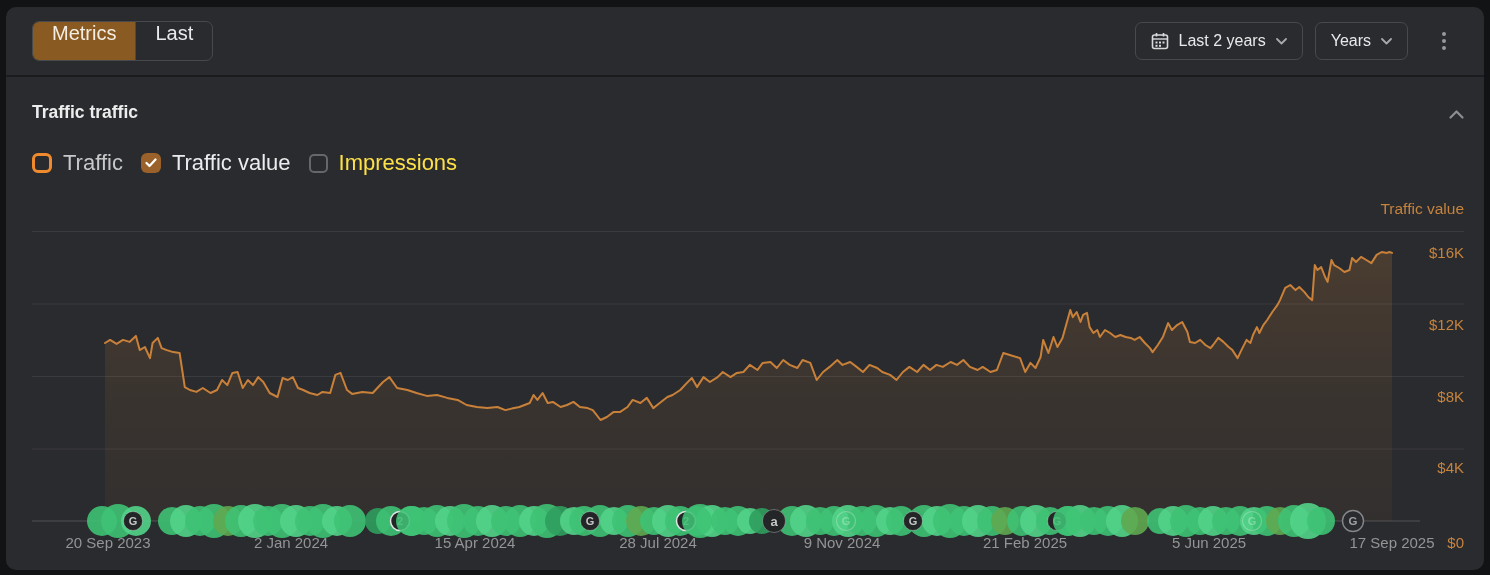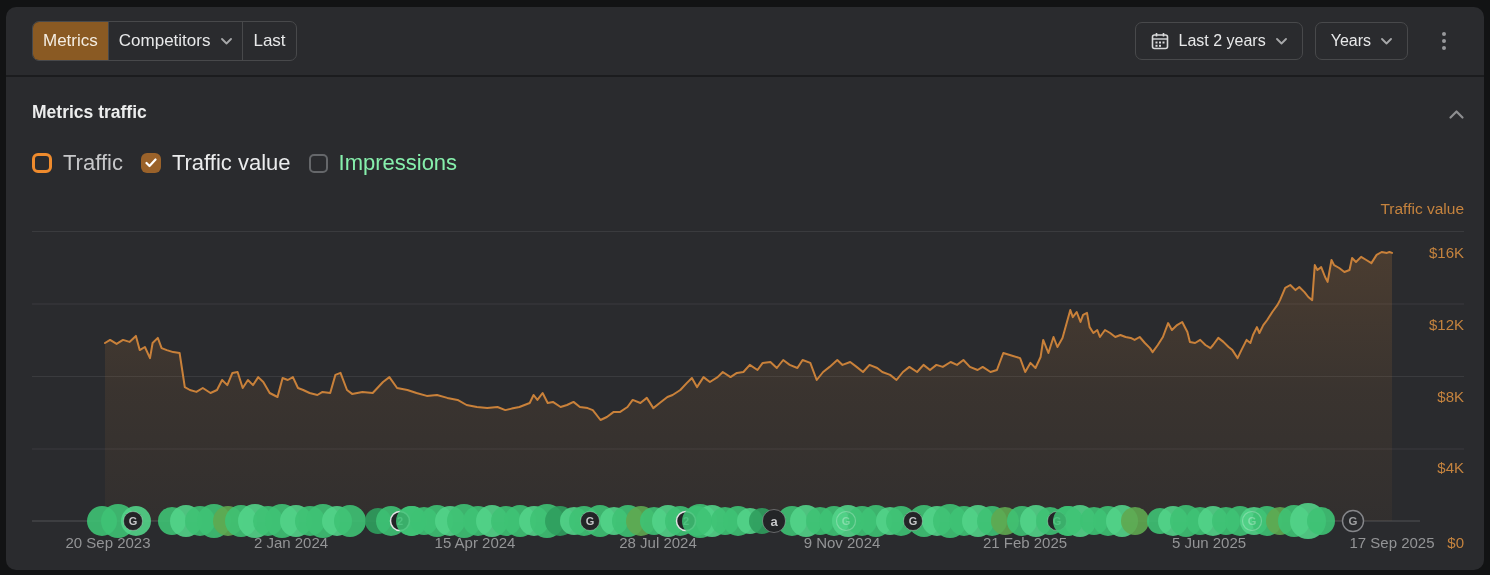--- a/index.html
+++ b/index.html
@@ -4,21 +4,21 @@
 <style>
   html,body{margin:0;padding:0;width:1490px;height:575px;overflow:hidden;background:#121314;
     font-family:"Liberation Sans","DejaVu Sans",sans-serif;}
   .panel{position:absolute;left:6px;top:7px;width:1478px;height:563px;background:#2a2b2e;
     border-radius:10px;}
   
   .toolbar{position:absolute;left:0;top:0;width:100%;height:70px;box-sizing:border-box;
     border-bottom:2px solid #1b1c1e;display:flex;align-items:center;justify-content:space-between;
     padding:0 34px 0 26px;}
   .btn-group{display:flex;border:1px solid #48494b;border-radius:7px;overflow:hidden;height:38px;}
-  .btn-group .seg{display:flex;align-items:center;gap:11px;padding:0 10px;font-size:17px;
+  .btn-group .seg{display:flex;align-items:flex-start;gap:11px;padding:0 19px;font-size:20px;
     color:#e8e9ea;background:transparent;border:none;border-left:1px solid #48494b;cursor:pointer;}
   .btn-group .seg:first-child{border-left:none;}
   .seg.active{background:#8a5a23;color:#f4ede2;}
   .right-controls{display:flex;align-items:center;gap:12px;}
   .btn{display:flex;align-items:center;gap:10px;height:38px;padding:12px 15px;border:1px solid #48494b;
     border-radius:7px;background:transparent;color:#e8e9ea;font-size:16px;cursor:pointer;}
   .kebab{display:flex;flex-direction:column;gap:3px;margin-left:18px;padding:4px;cursor:pointer;}
   .kebab i{width:4px;height:4px;border-radius:50%;background:#98999b;display:block;}
   .chev{flex:0 0 auto;display:block;}
   
@@ -27,43 +27,37 @@
     align-items:center;justify-content:center;cursor:pointer;background:none;border:none;padding:0;}
   
   .toggles{position:absolute;left:26px;top:143px;display:flex;align-items:center;gap:18px;}
   .toggle{display:flex;align-items:center;gap:11px;cursor:pointer;}
   .box{width:20px;height:20px;box-sizing:border-box;border-radius:6px;display:flex;
     align-items:center;justify-content:center;}
   .box.orange-outline{border:3px solid #ef8b2d;}
   .box.checked{background:#9a622a;border:none;}
   .box.gray-outline{border:2px solid #65676a;border-radius:5px;width:19px;height:19px;}
   .toggle .lbl{font-size:22px;}
-  .lbl.bright{color:#ebeced;} .lbl.mid{color:#c7c8ca;} .lbl.dim{color:#86efac;text-align:right;}
+  .lbl.bright{color:#ebeced;} .lbl.mid{color:#c7c8ca;} .lbl.dim{color:#fde047;text-align:right;}
   
   #chart{position:absolute;left:0;top:190px;}
   text{font-family:"Liberation Sans","DejaVu Sans",sans-serif;}
   .ylab{fill:#c5833e;font-size:15px;}
   .ytitle{fill:#c5833e;font-size:15.5px;}
   .dlab{fill:#939496;font-size:15px;}
 </style>
 </head>
 <body>
 
 <div class="panel">
 
   <div class="toolbar">
     <div class="btn-group">
       <button class="seg active">
         <span>Metrics</span>
-      </button>
-      <button class="seg">
-        <span>Competitors</span>
-        <svg class="chev" width="11" height="7" viewBox="0 0 11 7">
-            <path d="M1 1 L5.5 5.5 L10 1" stroke="#a7a8aa" stroke-width="1.8" fill="none" stroke-linecap="round" stroke-linejoin="round"></path>
-          </svg>
       </button>
       <button class="seg">
         <span>Last</span>
       </button>
     </div>
 
     <div class="right-controls">
       <button class="btn">
         <svg width="18" height="18" viewBox="0 0 18 18">
           <rect x="1.5" y="3" width="15" height="13.5" rx="2" stroke="#d9dadb" stroke-width="1.6" fill="none"></rect>
@@ -88,21 +82,21 @@
           </svg>
       </button>
       <div class="kebab">
           <i></i>
           <i></i>
           <i></i>
         </div>
     </div>
   </div>
 
-  <div class="heading">Metrics traffic</div>
+  <div class="heading">Traffic traffic</div>
   <button class="collapse-btn">
     <svg width="17" height="11" viewBox="0 0 17 11">
         <path d="M2.5 8.5 L8.5 2.5 L14.5 8.5" stroke="#8d8e90" stroke-width="2.2" fill="none" stroke-linecap="round" stroke-linejoin="round"></path>
       </svg>
   </button>
 
   <div class="toggles">
     <div class="toggle">
       <span class="box orange-outline"></span>
       <span class="lbl mid">Traffic</span>

